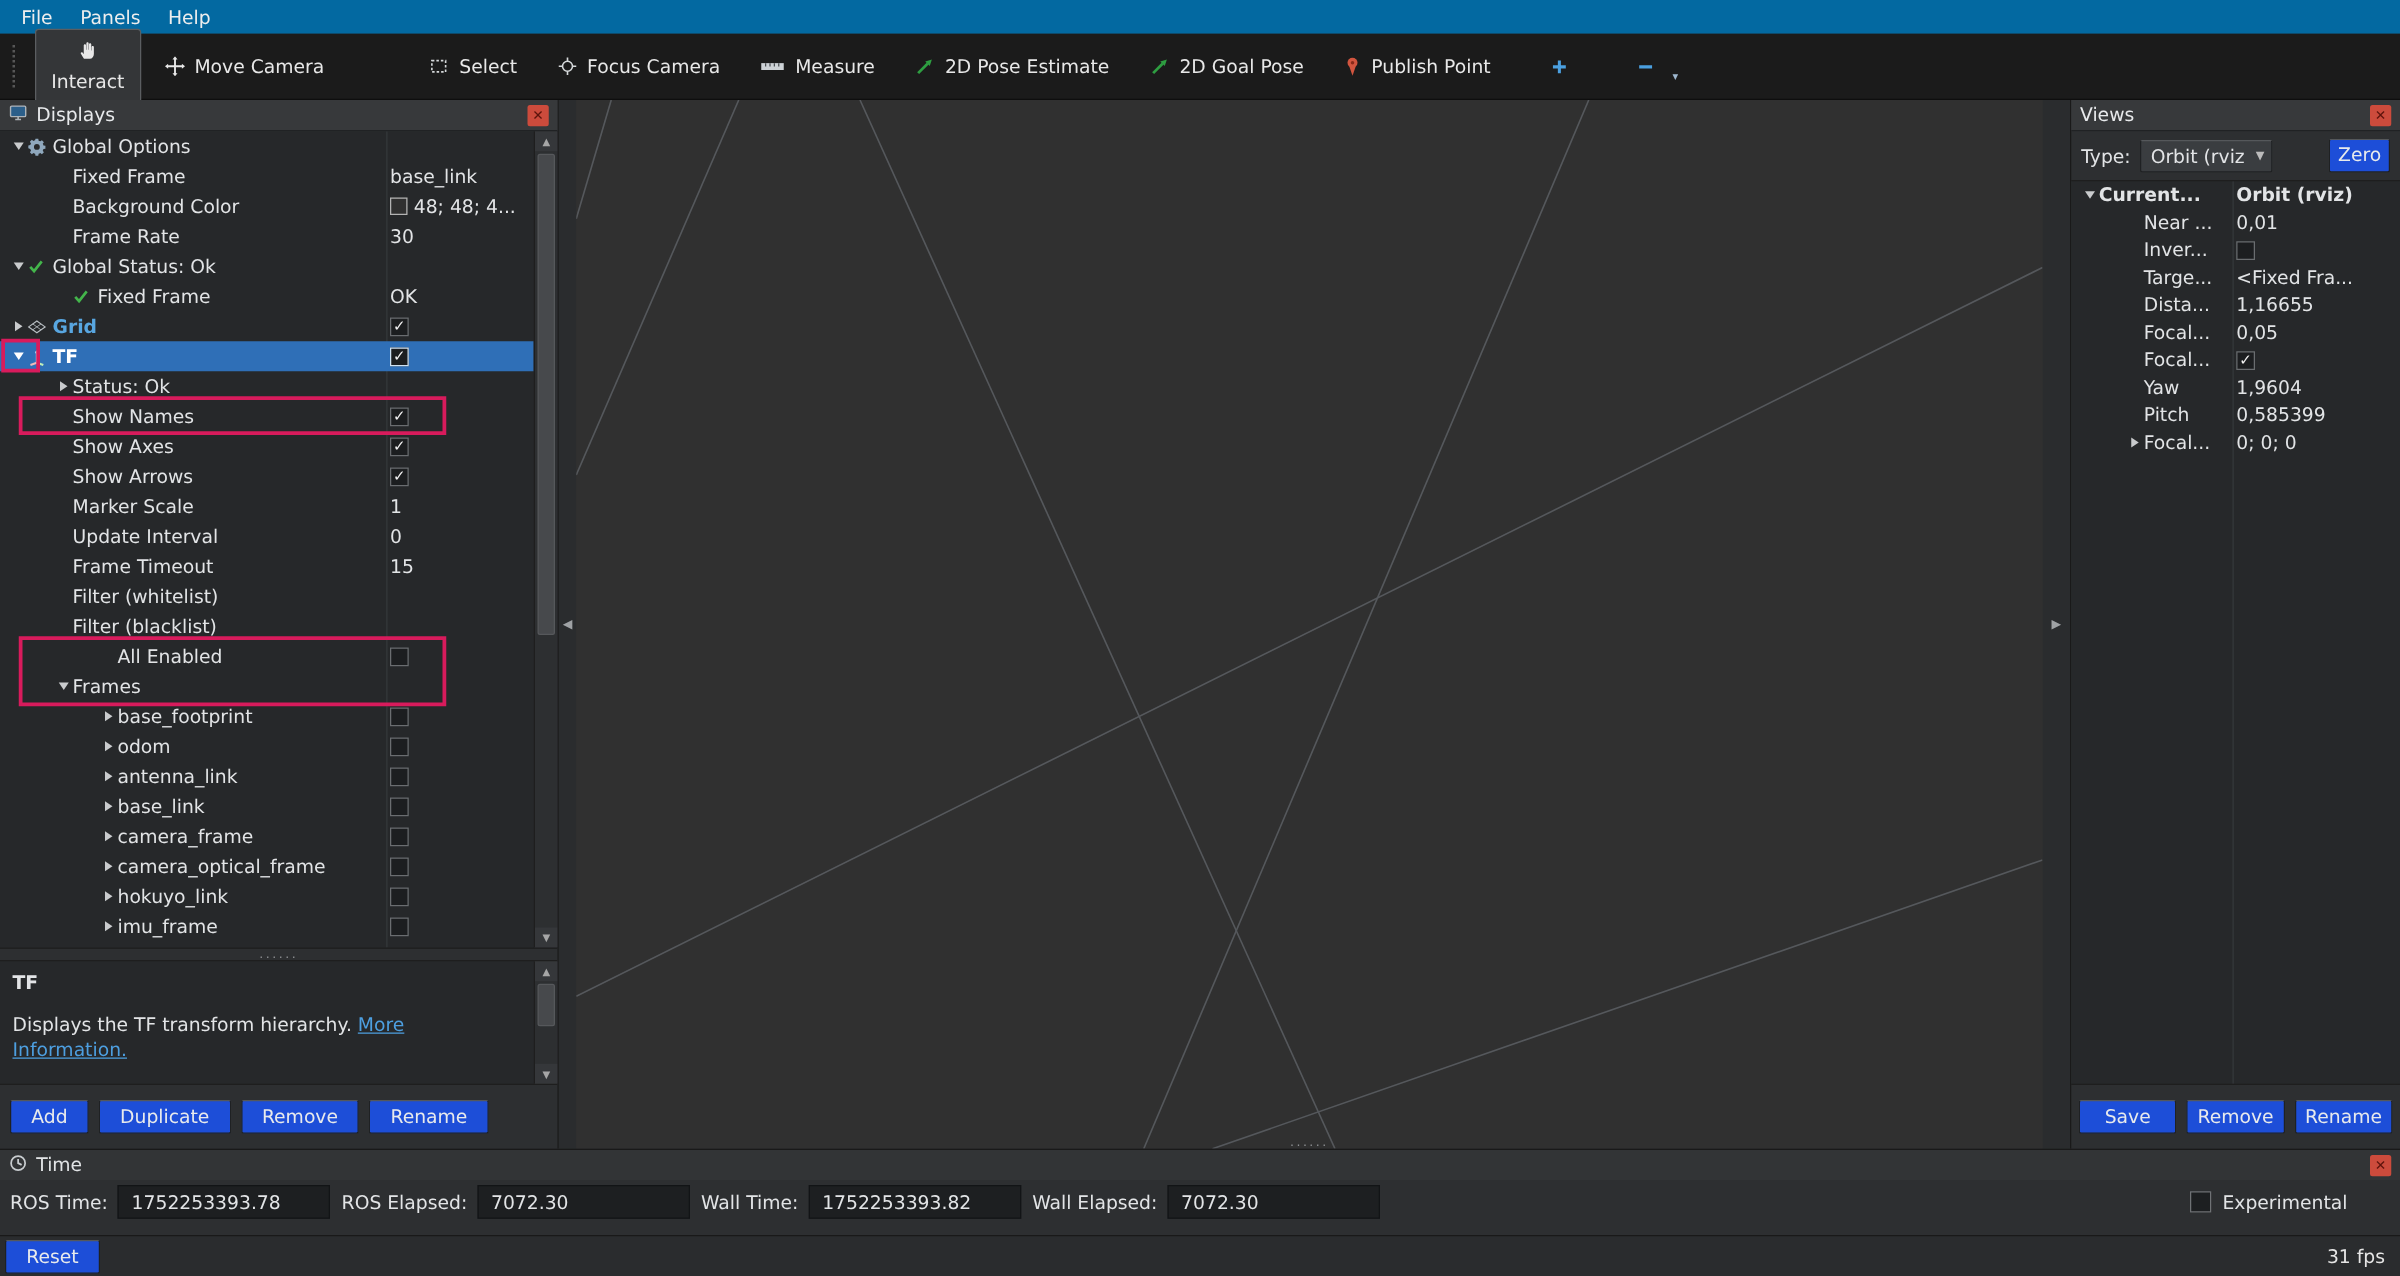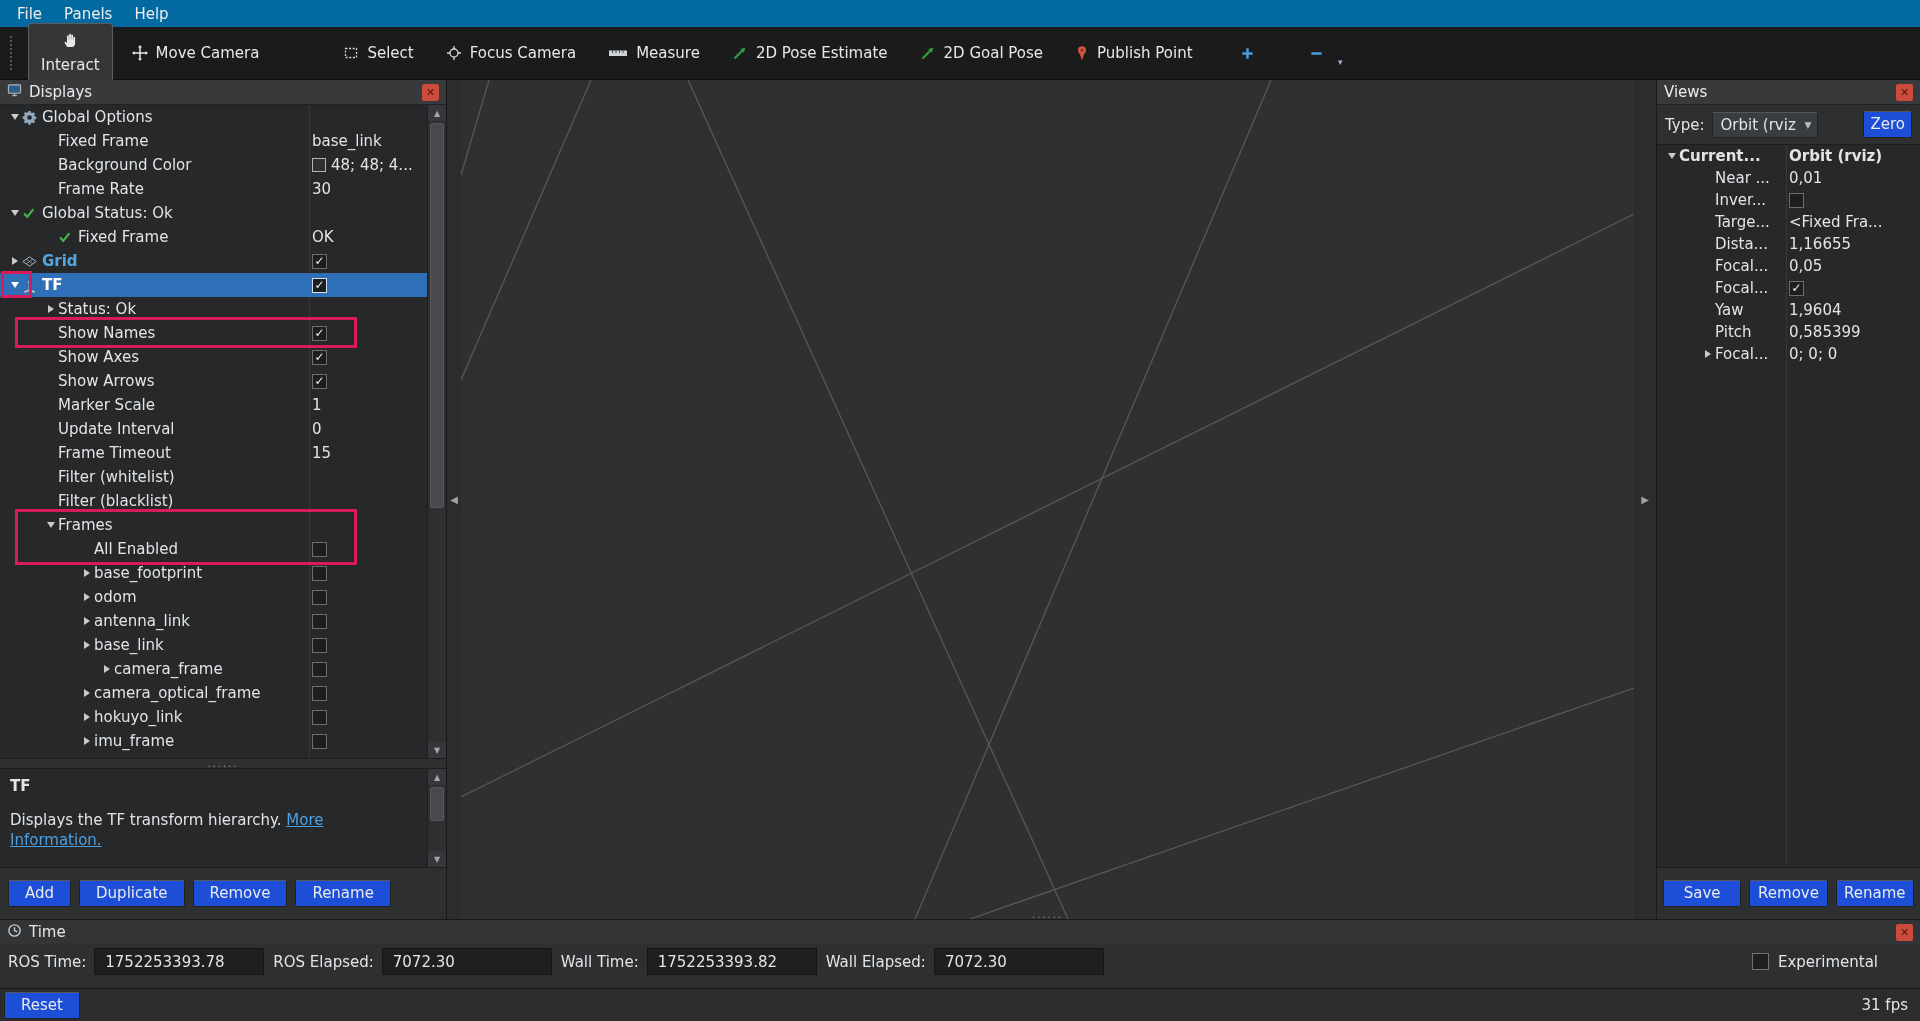--- a/index.html
+++ b/index.html
@@ -377,34 +377,34 @@
               </span>
             </div>
             <div class="trow" style="padding-left: 44px;">
               <span class="exp"></span>
               <span class="tlabel">Filter (whitelist)</span>
             </div>
             <div class="trow" style="padding-left: 44px;">
               <span class="exp"></span>
               <span class="tlabel">Filter (blacklist)</span>
             </div>
+            <div class="trow" style="padding-left: 80px;">
+              <span class="exp"></span>
+              <span class="tlabel">All Enabled</span>
+              <span class="tvalue" style="left: 312px;">
+                <span class="cb"></span>
+              </span>
+            </div>
             <div class="trow" style="padding-left: 44px;">
               <span class="exp">
                 <span class="tri-d"></span>
               </span>
               <span class="tlabel">Frames</span>
             </div>
             <div class="trow" style="padding-left: 80px;">
-              <span class="exp"></span>
-              <span class="tlabel">All Enabled</span>
-              <span class="tvalue" style="left: 312px;">
-                <span class="cb"></span>
-              </span>
-            </div>
-            <div class="trow" style="padding-left: 80px;">
               <span class="exp">
                 <span class="tri-r"></span>
               </span>
               <span class="tlabel">base_footprint</span>
               <span class="tvalue" style="left: 312px;">
                 <span class="cb"></span>
               </span>
             </div>
             <div class="trow" style="padding-left: 80px;">
               <span class="exp">
@@ -426,21 +426,21 @@
             </div>
             <div class="trow" style="padding-left: 80px;">
               <span class="exp">
                 <span class="tri-r"></span>
               </span>
               <span class="tlabel">base_link</span>
               <span class="tvalue" style="left: 312px;">
                 <span class="cb"></span>
               </span>
             </div>
-            <div class="trow" style="padding-left: 100px;">
+            <div class="trow" style="padding-left: 80px;">
               <span class="exp">
                 <span class="tri-r"></span>
               </span>
               <span class="tlabel">camera_frame</span>
               <span class="tvalue" style="left: 312px;">
                 <span class="cb"></span>
               </span>
             </div>
             <div class="trow" style="padding-left: 80px;">
               <span class="exp">

